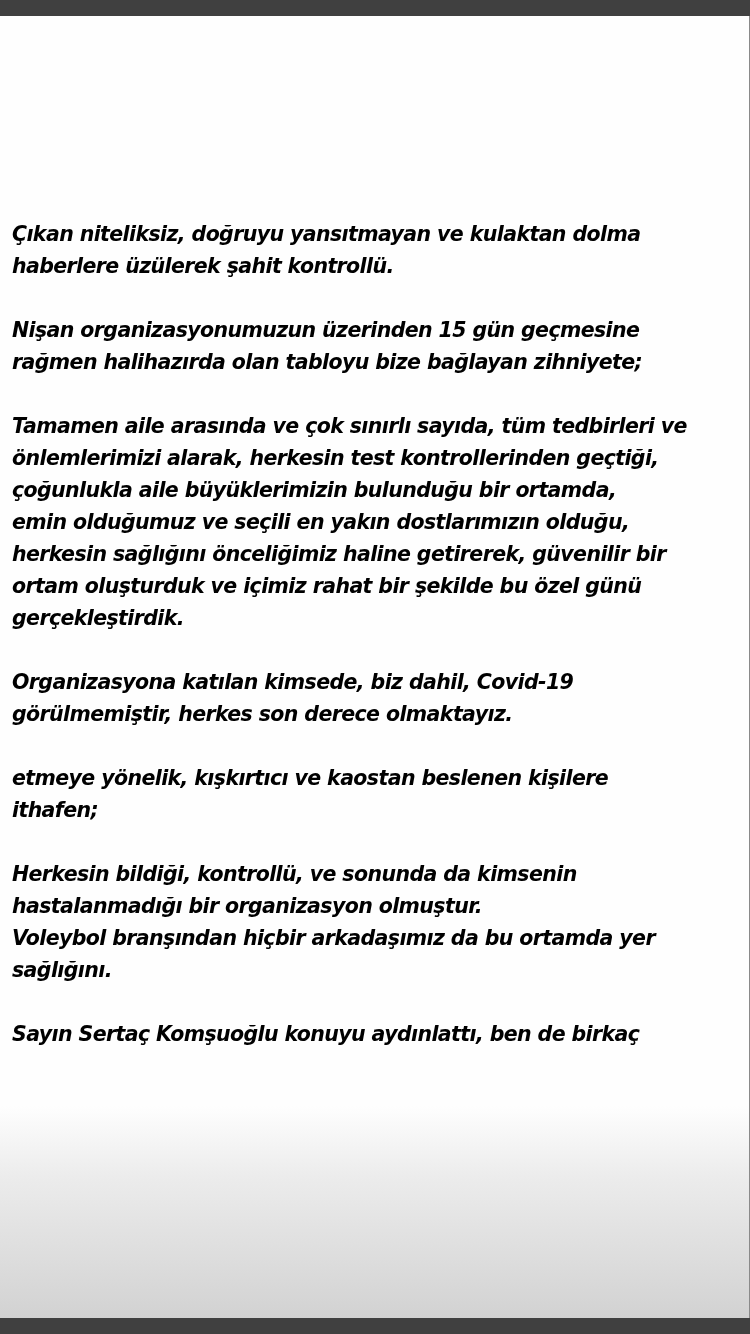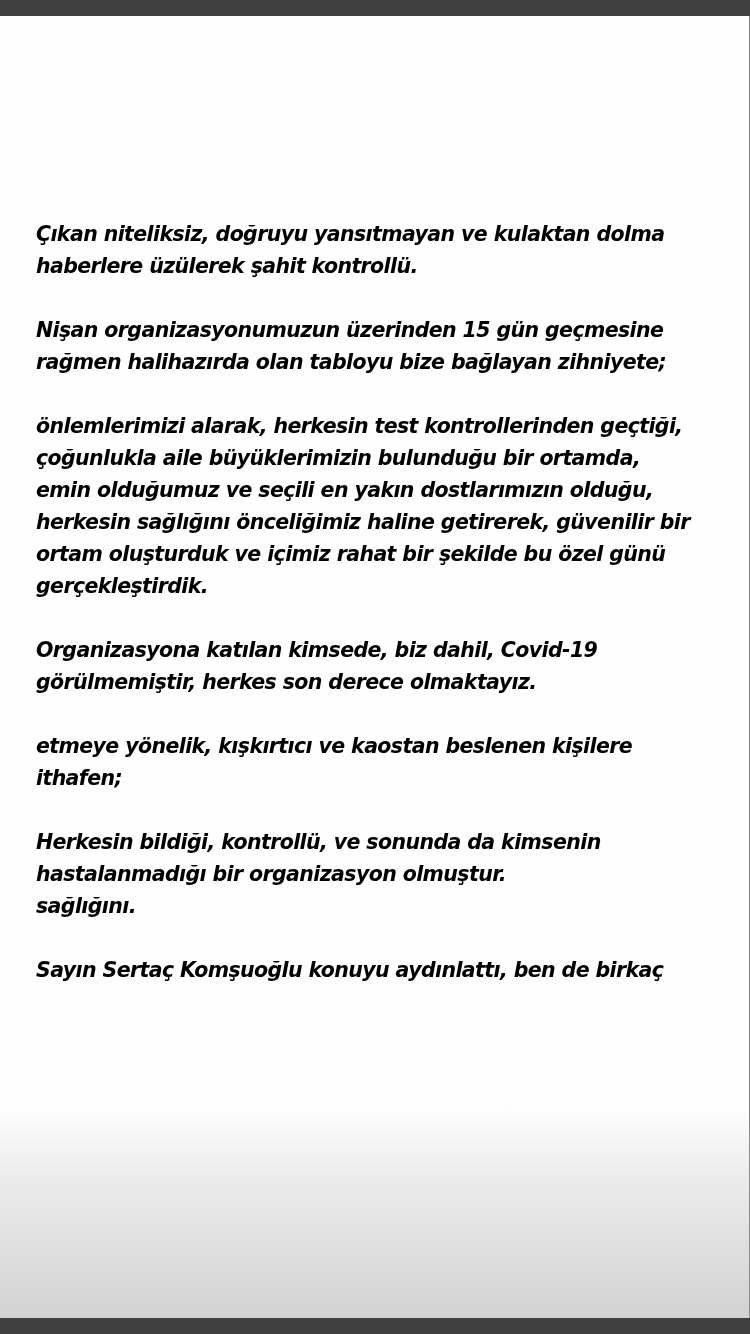--- a/index.html
+++ b/index.html
@@ -6,55 +6,57 @@
   body { width:750px; height:1334px; position:relative; overflow:hidden; background:#fefefe; }
   .top-bar { position:absolute; left:0; top:0; width:750px; height:16px; background:#404040; }
   .bottom-bar { position:absolute; left:0; top:1318px; width:750px; height:16px; background:#404040; }
   .canvas { position:absolute; left:0; top:16px; width:749px; height:1302px;
     background:linear-gradient(to bottom, #fefefe 0px, #fefefe 1090px, #ececec 1160px, #d2d2d2 1302px);
     border-right:1px solid #8a8a8a; }
   .text-block { position:absolute; left:12px; top:218px; width:730px;
     font-family:"DejaVu Sans", sans-serif; font-weight:bold; font-style:italic;
     font-size:20.5px; line-height:32px; color:#000; letter-spacing:-0.6px; }
   .para { margin:0 0 32px 0; white-space:normal; }
-  .line { display:block; white-space:nowrap;margin-left:24px; }
+  .line { display:block; white-space:nowrap; }
 </style>
 </head>
 <body>
 
 <div class="top-bar"></div>
 <div class="canvas">
 </div>
 <div class="text-block">
   <p class="para">
     <span class="line">Çıkan niteliksiz, doğruyu yansıtmayan ve kulaktan dolma</span>
     <span class="line">haberlere üzülerek şahit kontrollü.</span>
   </p>
   <p class="para">
     <span class="line">Nişan organizasyonumuzun üzerinden 15 gün geçmesine</span>
     <span class="line">rağmen halihazırda olan tabloyu bize bağlayan zihniyete;</span>
   </p>
   <p class="para">
+    <span class="line">Tamamen aile arasında ve çok sınırlı sayıda, tüm tedbirleri ve</span>
     <span class="line">önlemlerimizi alarak, herkesin test kontrollerinden geçtiği,</span>
     <span class="line">çoğunlukla aile büyüklerimizin bulunduğu bir ortamda,</span>
     <span class="line">emin olduğumuz ve seçili en yakın dostlarımızın olduğu,</span>
     <span class="line">herkesin sağlığını önceliğimiz haline getirerek, güvenilir bir</span>
     <span class="line">ortam oluşturduk ve içimiz rahat bir şekilde bu özel günü</span>
     <span class="line">gerçekleştirdik.</span>
   </p>
   <p class="para">
     <span class="line">Organizasyona katılan kimsede, biz dahil, Covid-19</span>
     <span class="line">görülmemiştir, herkes son derece olmaktayız.</span>
   </p>
   <p class="para">
     <span class="line">etmeye yönelik, kışkırtıcı ve kaostan beslenen kişilere</span>
     <span class="line">ithafen;</span>
   </p>
   <p class="para">
     <span class="line">Herkesin bildiği, kontrollü, ve sonunda da kimsenin</span>
     <span class="line">hastalanmadığı bir organizasyon olmuştur.</span>
+    <span class="line">Voleybol branşından hiçbir arkadaşımız da bu ortamda yer</span>
     <span class="line">sağlığını.</span>
   </p>
   <p class="para">
     <span class="line">Sayın Sertaç Komşuoğlu konuyu aydınlattı, ben de birkaç</span>
   </p>
 </div>
 <div class="bottom-bar"></div>
 
 </body></html>

